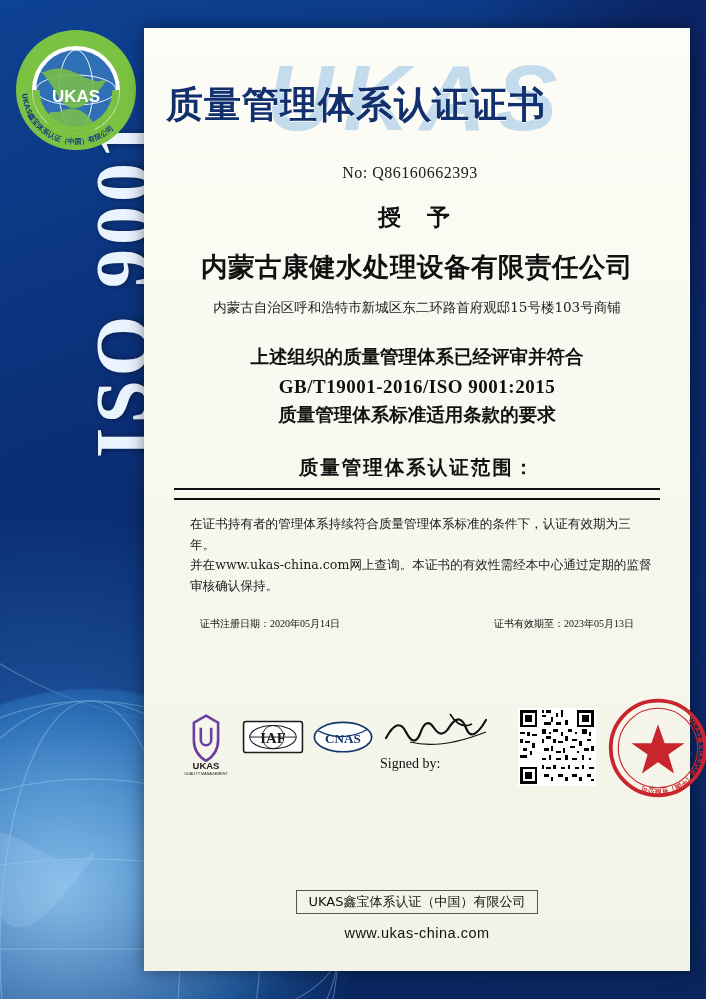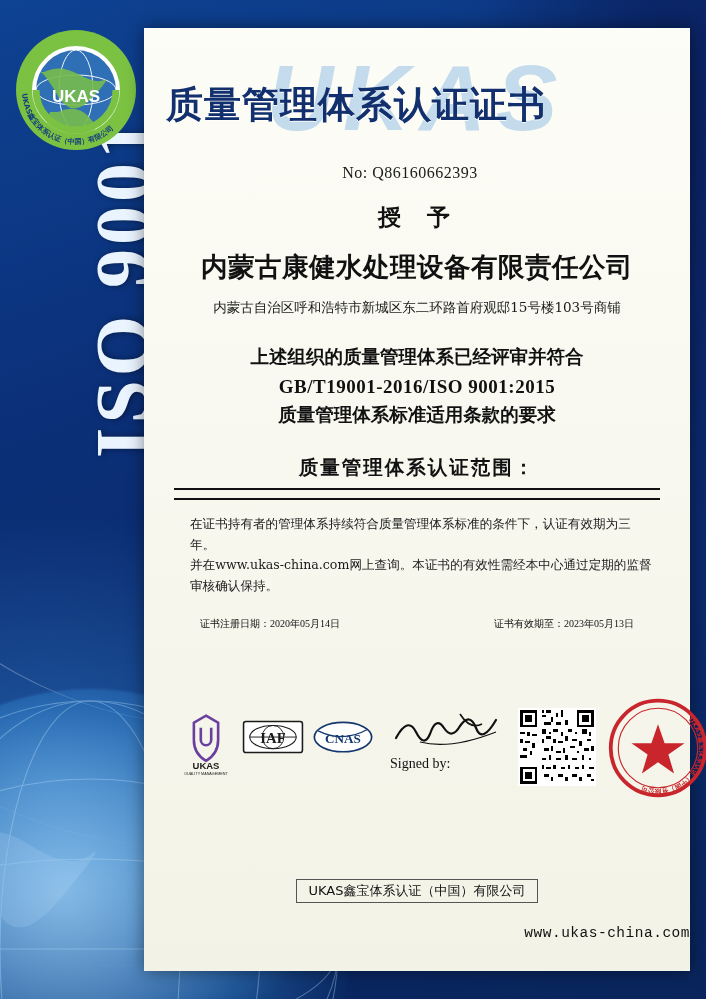--- a/index.html
+++ b/index.html
@@ -271,21 +271,21 @@
     width: 62px;
   }
   .logo-cnas {
     position: absolute;
     left: 146px;
     top: 32px;
     width: 62px;
   }
   .signature {
     position: absolute;
-    left: 224px;
+    left: 214px;
     top: 18px;
     width: 130px;
   }
   .sign-label {
     font-family: "Liberation Serif", serif;
     font-size: 14px;
     color: #111;
     margin-top: 2px;
   }
   .qr {
@@ -312,26 +312,25 @@
   }
   .footer-company {
     display: inline-block;
     font-family: "DejaVu Sans", sans-serif;
     font-size: 13px;
     color: #111;
     border: 1px solid #555;
     padding: 2px 12px;
   }
   .footer-url {
-    margin-top: 22px;
-    font-family: Liberation Mono, monospace;
+    margin-top: 11px;
+    font-family: Liberation Sans, sans-serif;
     font-size: 14.5px;
     letter-spacing: 0.5px;
     color: #111;
-    text-align: right;
   }
 </style>
 </head>
 <body>
 
 <div class="cert">
 
   <div class="swoosh sw1"></div>
   <div class="swoosh sw2"></div>
   <div class="swoosh sw3"></div>

